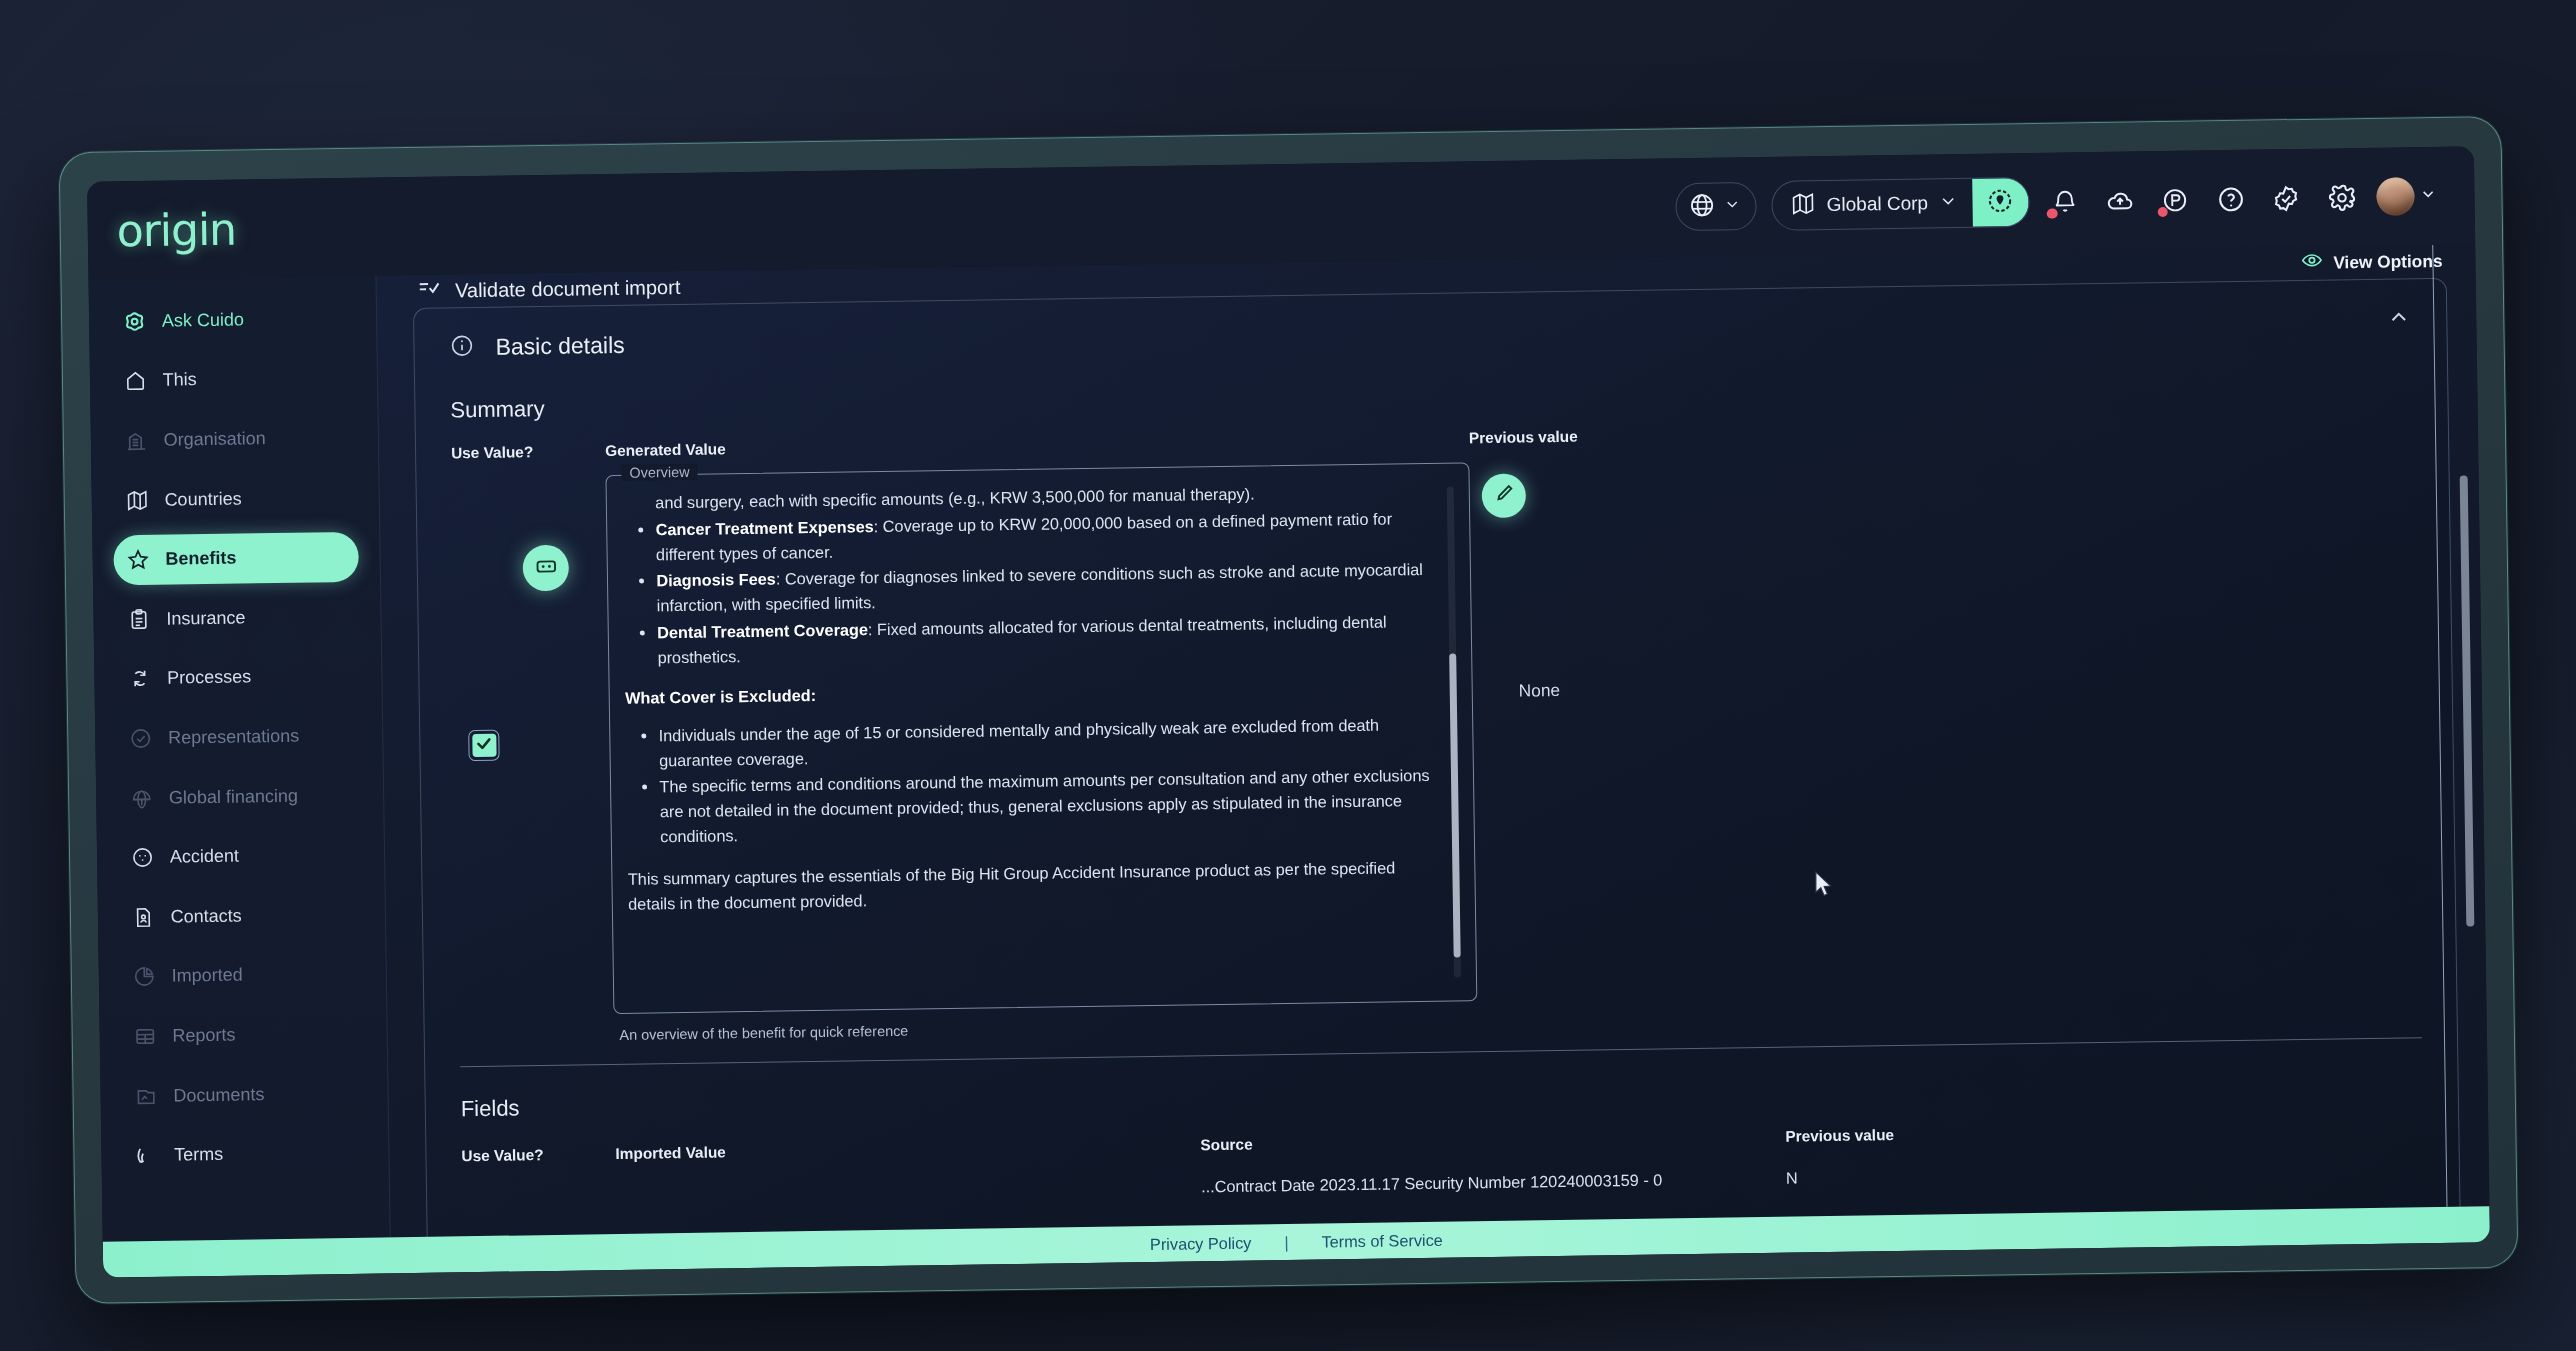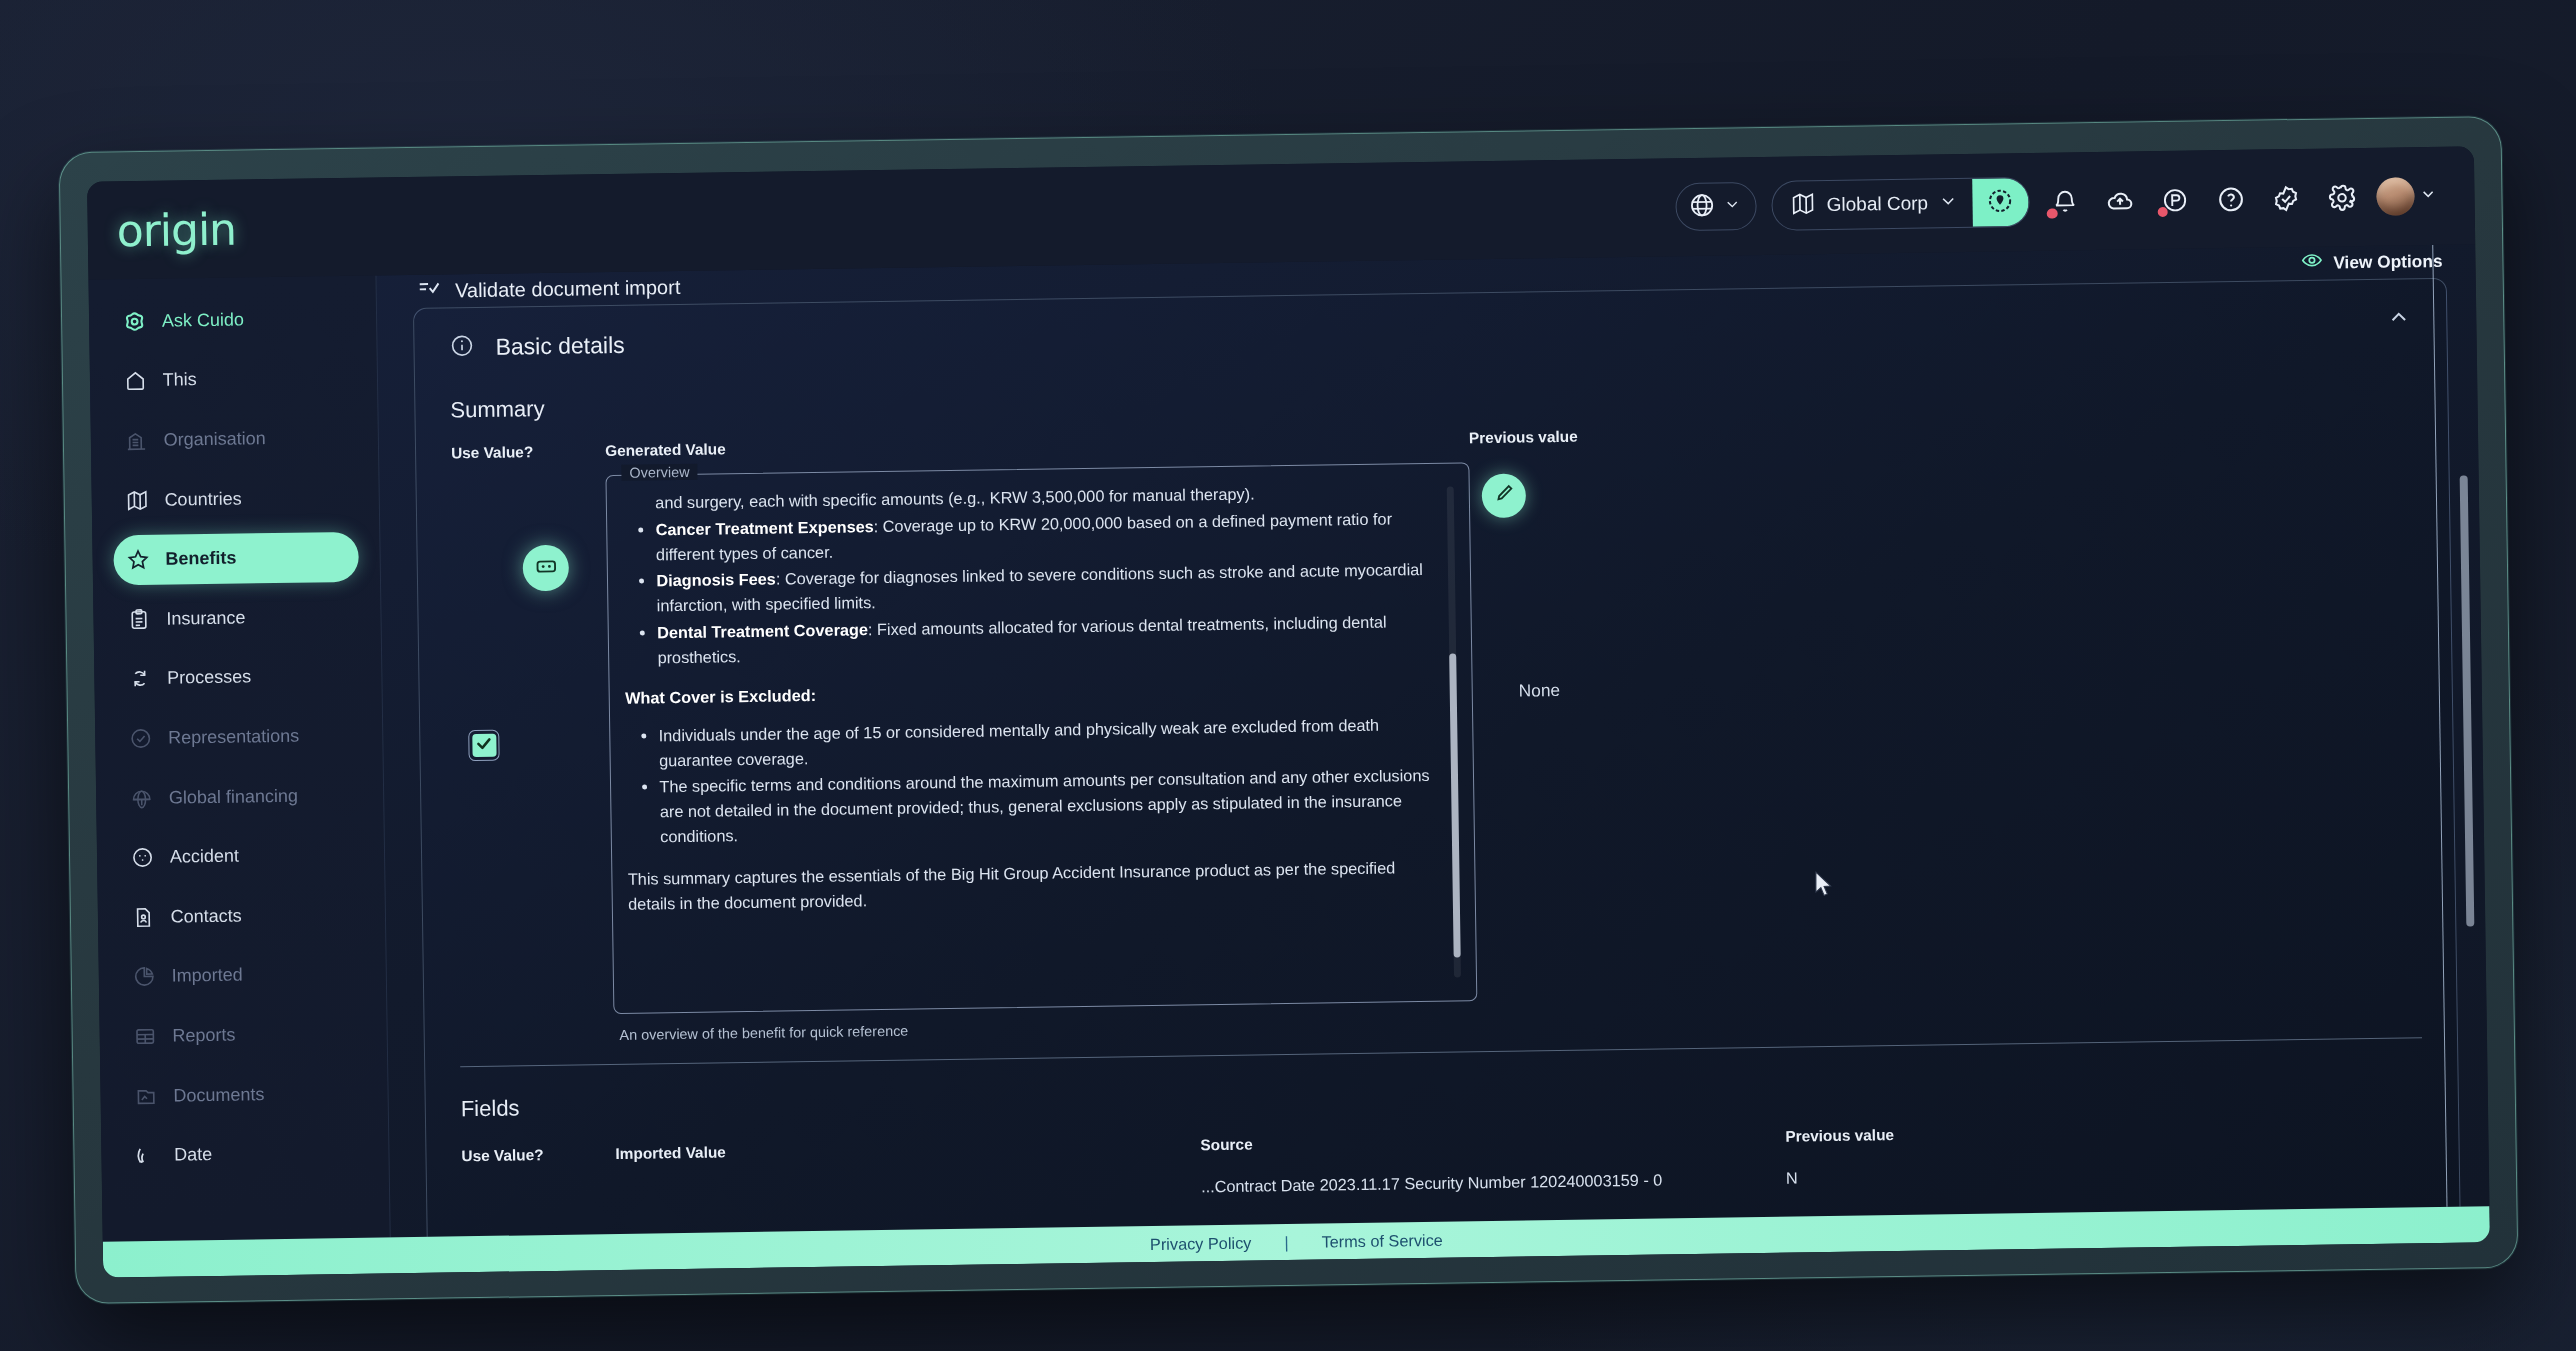--- a/index.html
+++ b/index.html
@@ -802,21 +802,21 @@
         </div>
 
         <div class="nav-item">
           <span class="nav-ico">
             <svg width="23" height="23" viewBox="0 0 24 24" fill="none" stroke="#d6deea" stroke-width="1.8">
               <path d="M5 19a14 14 0 0 1 0-14"></path>
               <path d="M5 19a9 9 0 0 1 0-9" transform="translate(3,0)"></path>
               <circle cx="6" cy="18.4" r="1.3" fill="#d6deea" stroke="none"></circle>
             </svg>
           </span>
-          <span>Date</span>
+          <span>Terms</span>
         </div>
 
       </div>
 
       <div id="main">
 
         <div id="crumb-row">
           <div id="crumb-left">
             <span>
               <svg width="25" height="25" viewBox="0 0 24 24" fill="none" stroke="#dce5f2" stroke-width="1.9">

